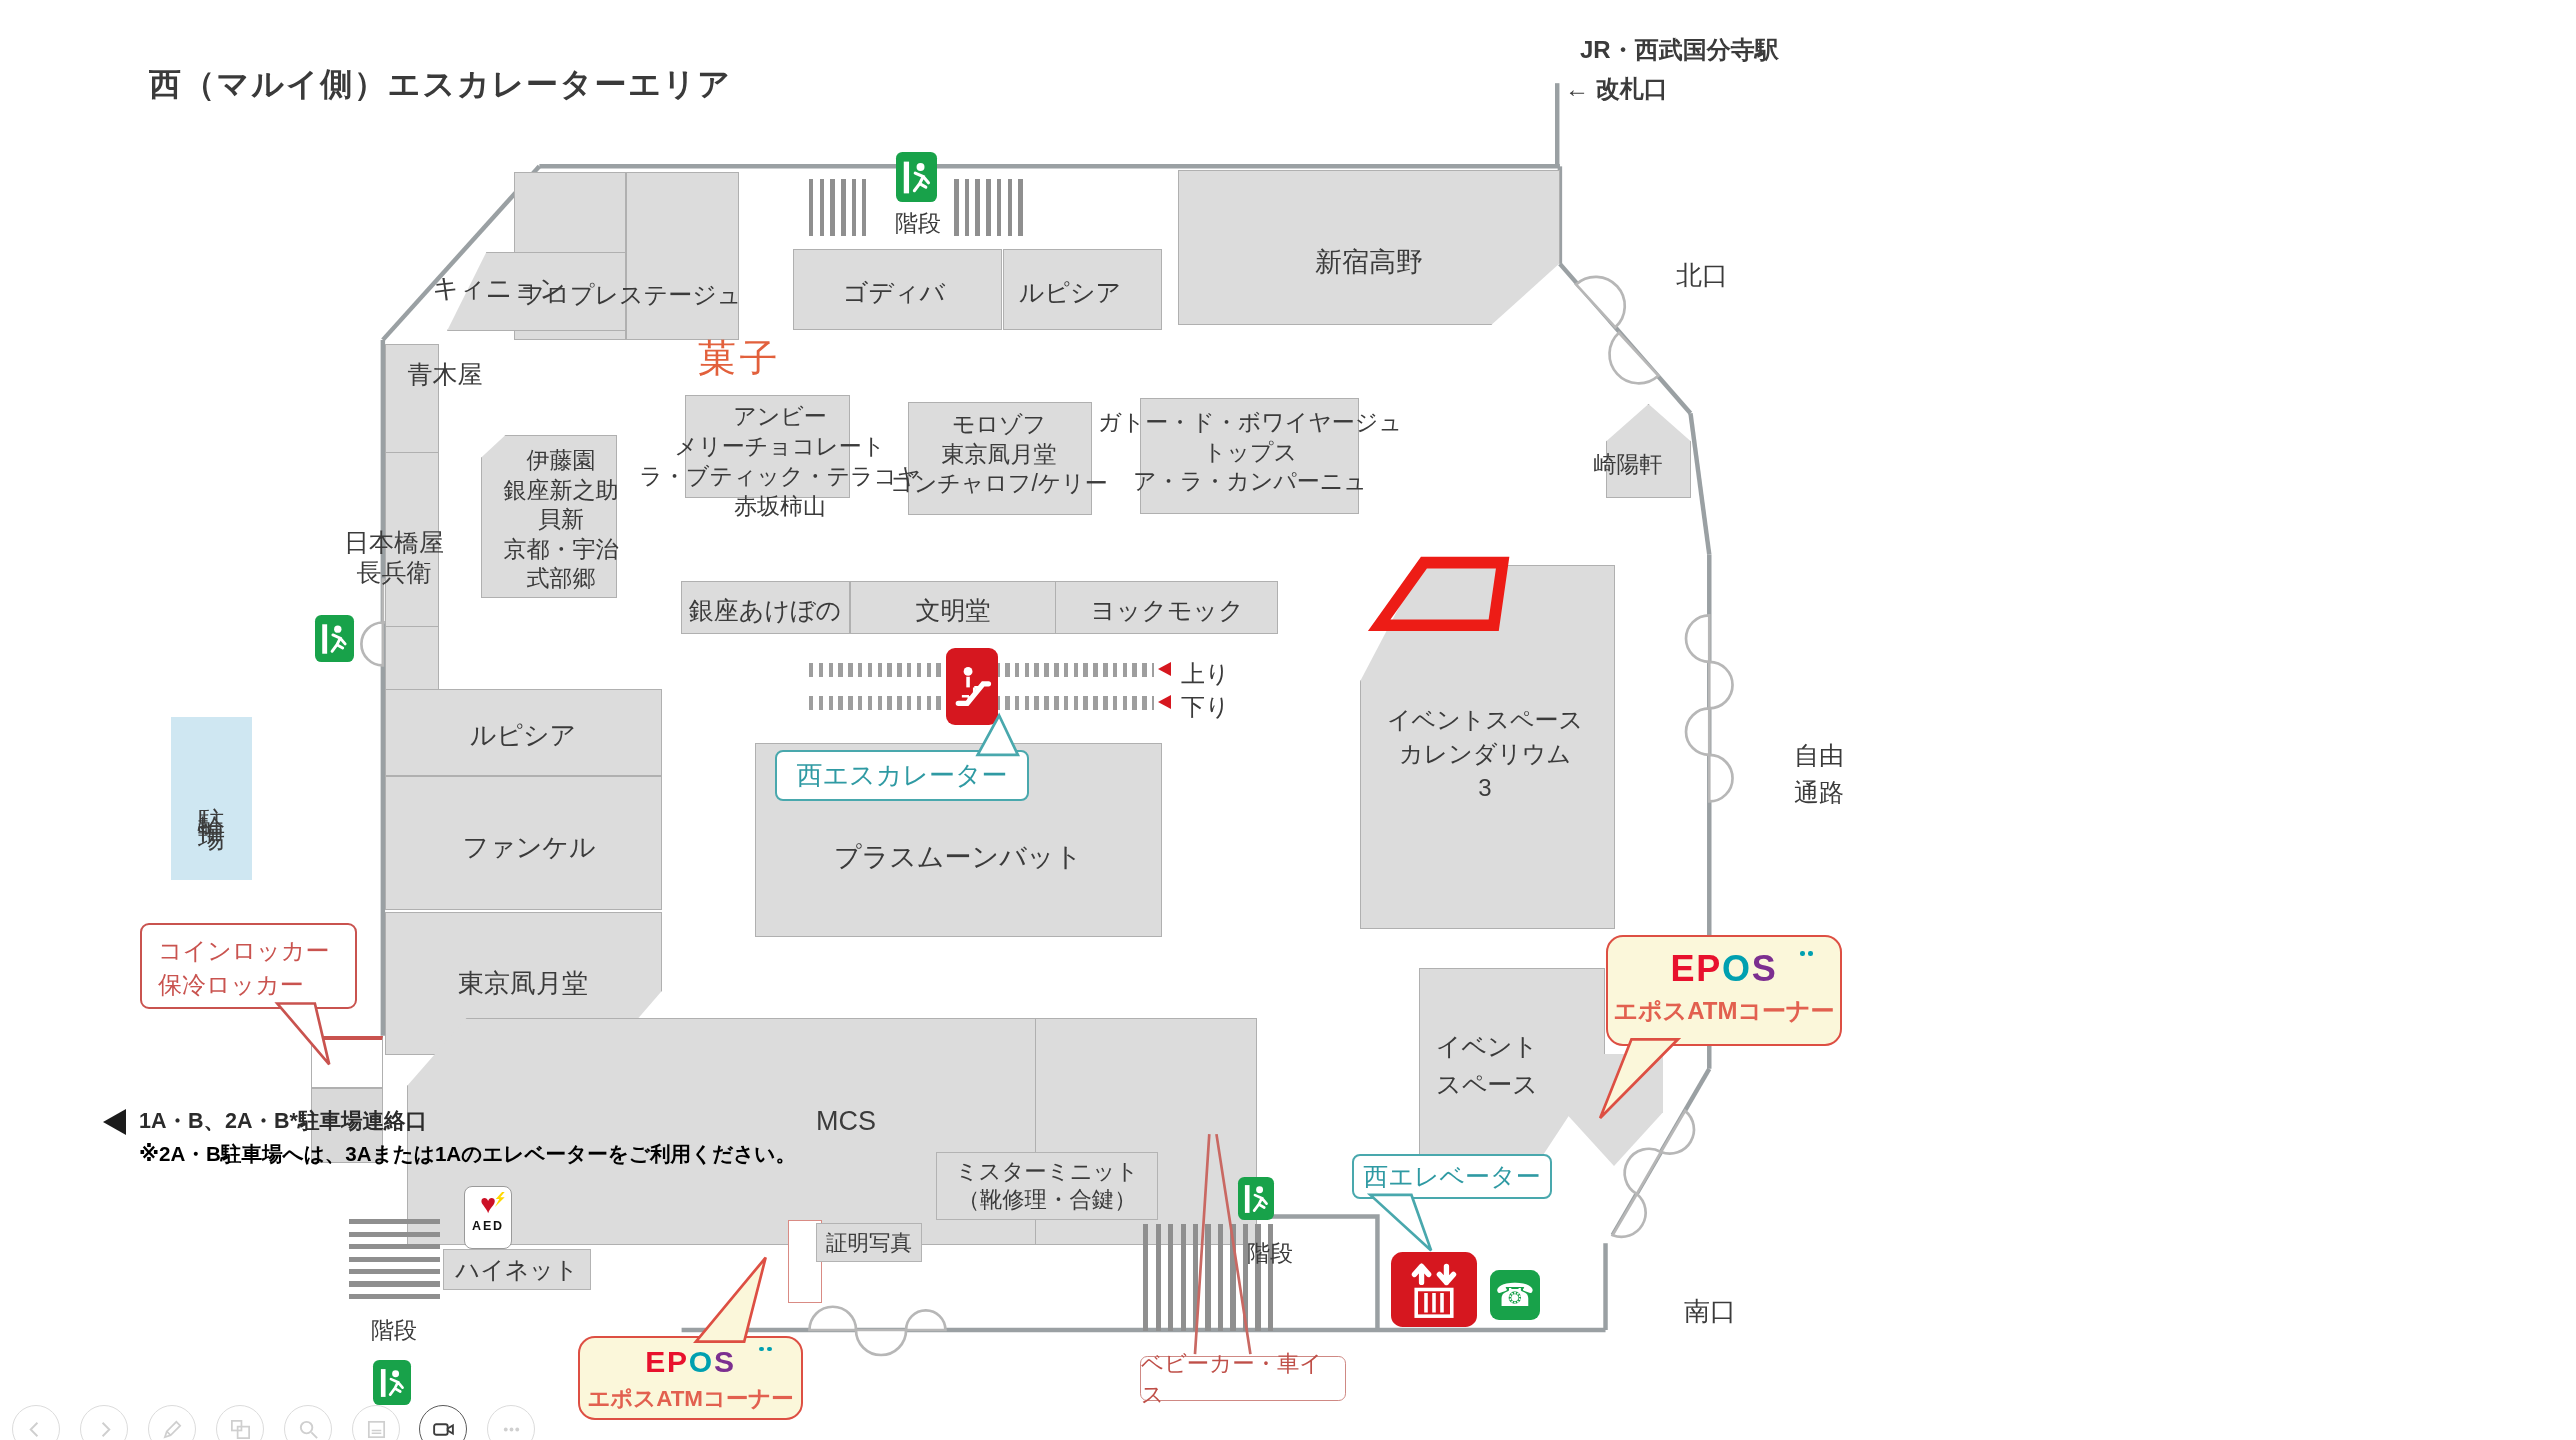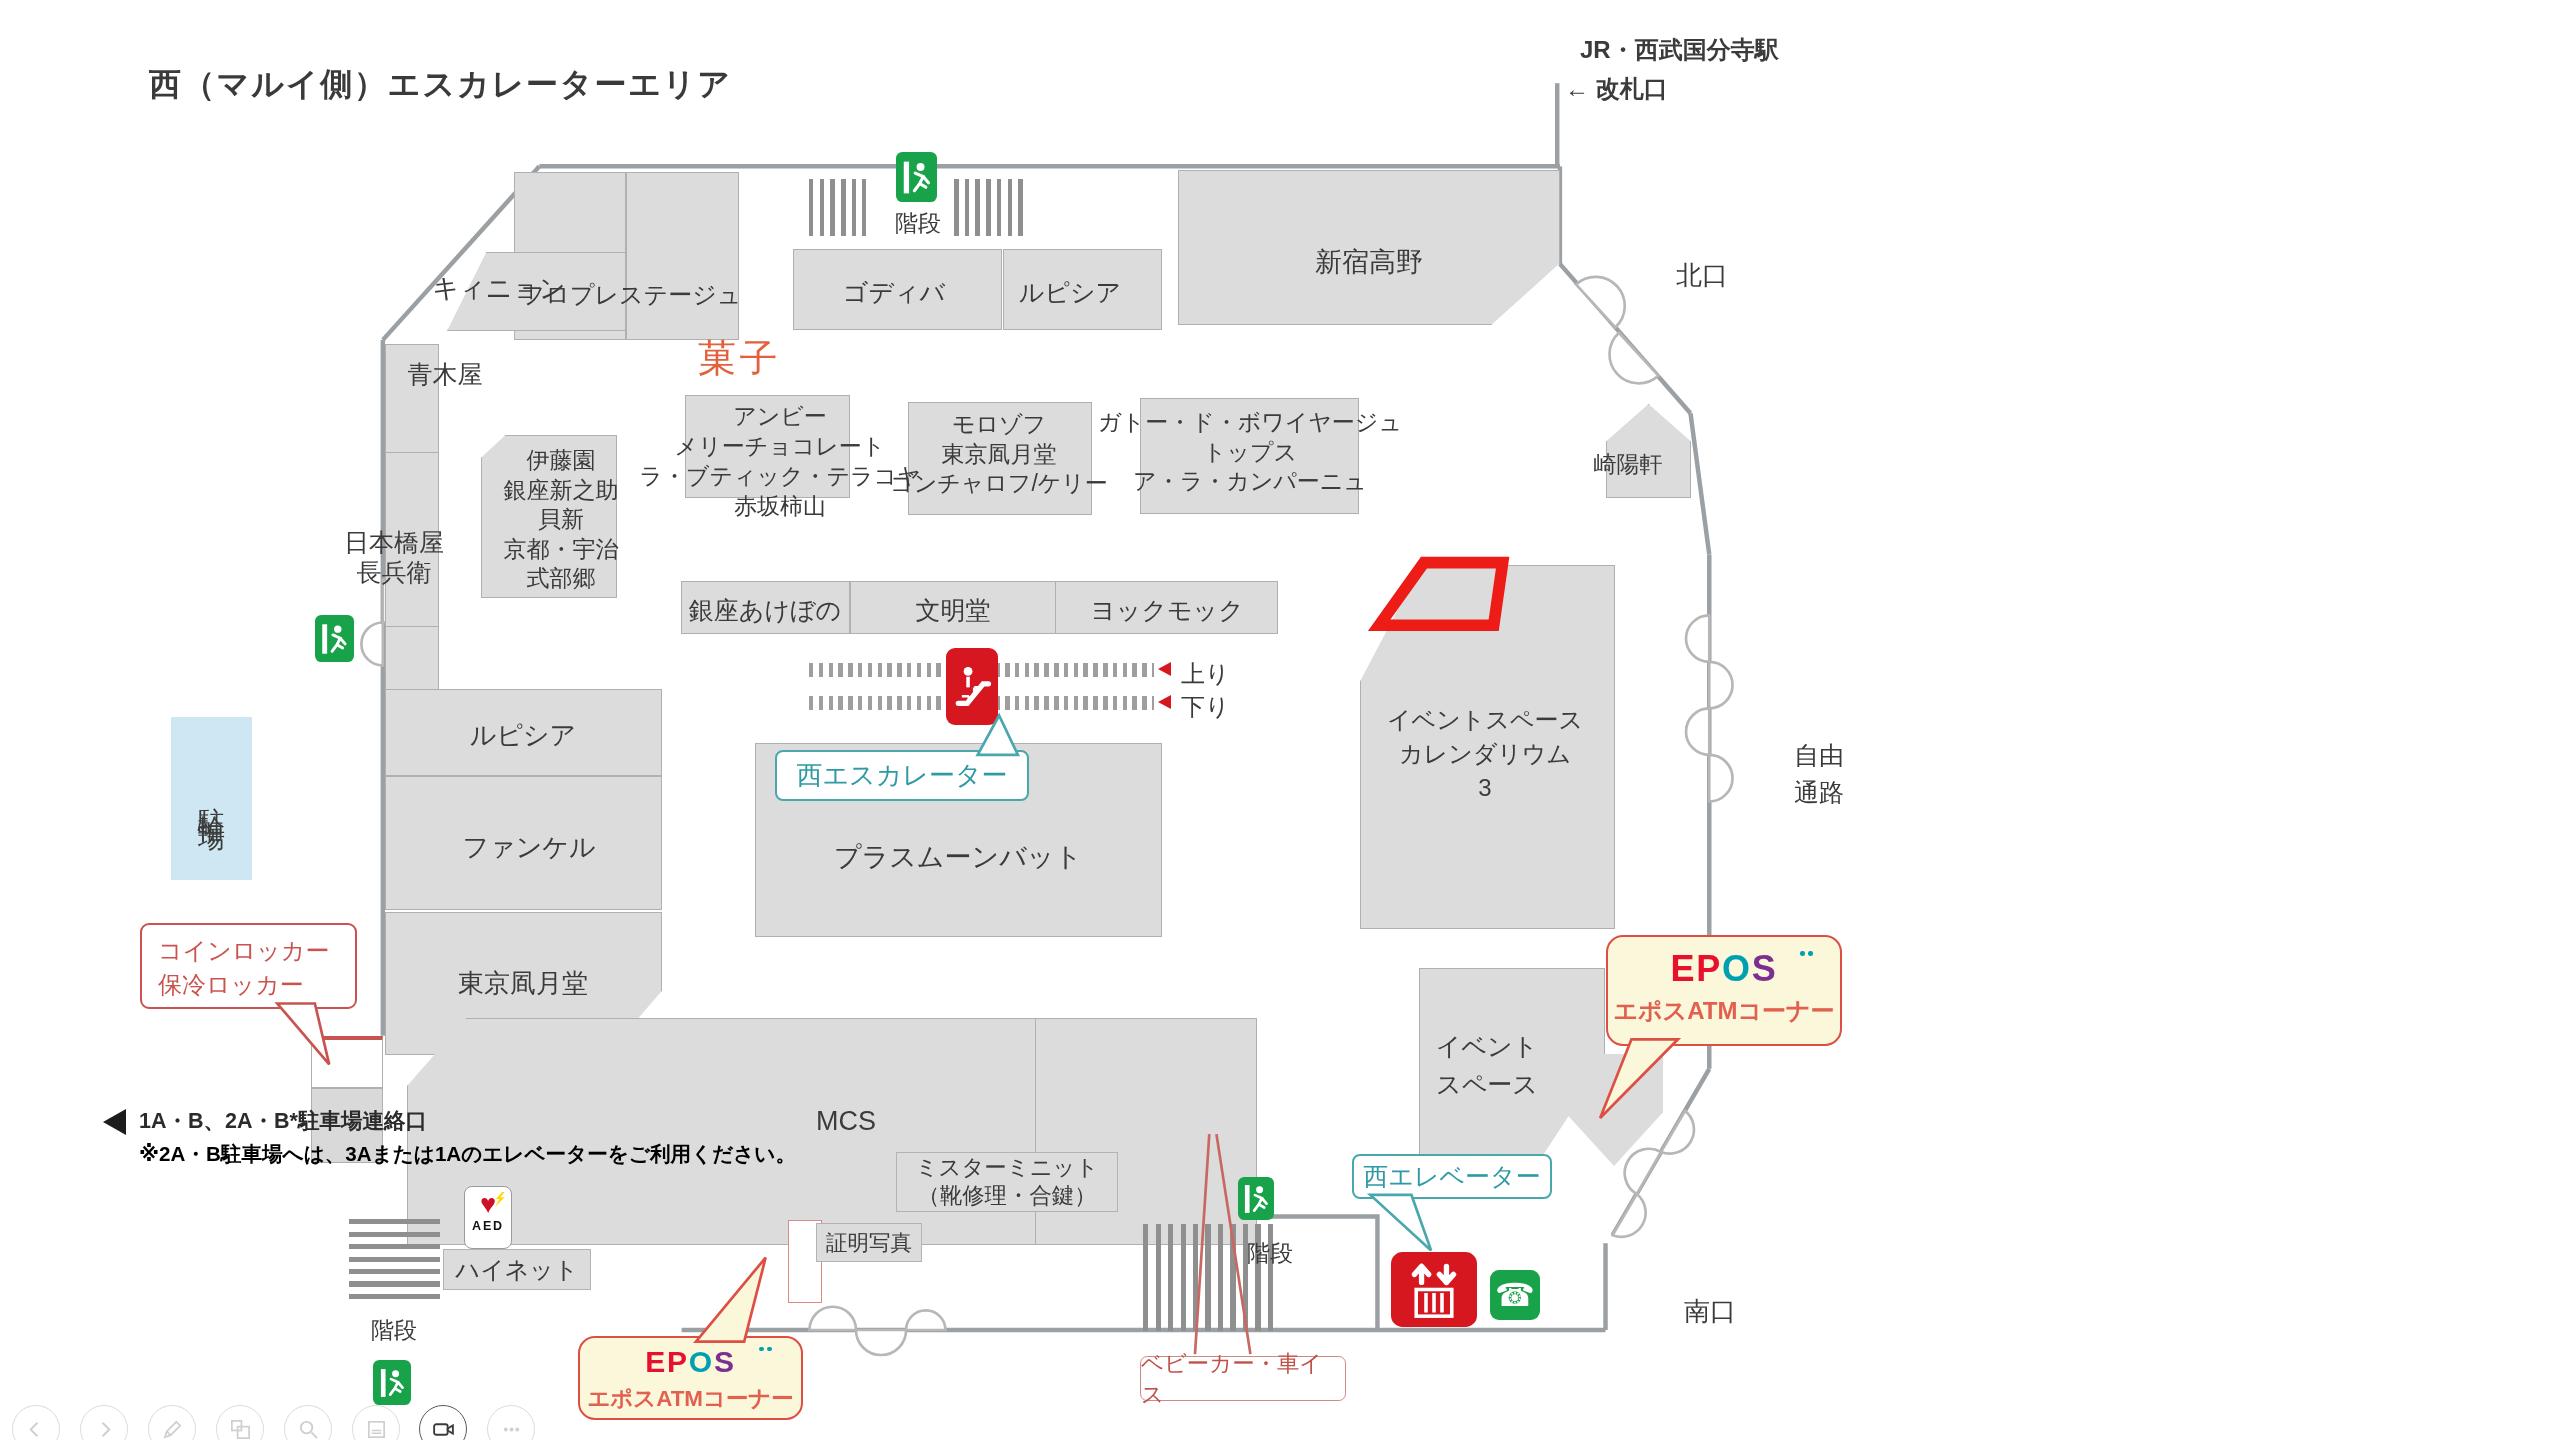--- a/index.html
+++ b/index.html
@@ -170,21 +170,21 @@
   <div class="lbl" style="left:765px;top:594px;font-size:25px">銀座あけぼの</div>
   <div class="lbl" style="left:953px;top:594px;font-size:25px">文明堂</div>
   <div class="lbl" style="left:1167px;top:594px;font-size:25px">ヨックモック</div>
 
   <div class="lbl" style="left:523px;top:718px;font-size:26px">ルピシア</div>
   <div class="lbl" style="left:529px;top:830px;font-size:26px">ファンケル</div>
   <div class="lbl" style="left:523px;top:966px;font-size:26px">東京凮月堂</div>
   <div class="lbl" style="left:958px;top:839px;font-size:27px">プラスムーンバット</div>
   <div class="lbl" style="left:846px;top:1106px;font-size:27px">MCS</div>
 
-  <div class="labelbox" style="left:896px;top:1152px;width:222px;height:60px">
+  <div class="labelbox" style="left:936px;top:1152px;width:222px;height:68px">
     <div class="grp" style="position:static;transform:none;font-size:22.4px;line-height:28px">
       <div>ミスターミニット</div>
       <div>（靴修理・合鍵）</div>
     </div>
   </div>
   <div class="labelbox" style="left:443px;top:1249px;width:148px;height:41px;font-size:24px">
     <span>ハイネット</span>
   </div>
   <div class="labelbox" style="left:816px;top:1223px;width:106px;height:39px;font-size:21.5px">
     <span>証明写真</span>

